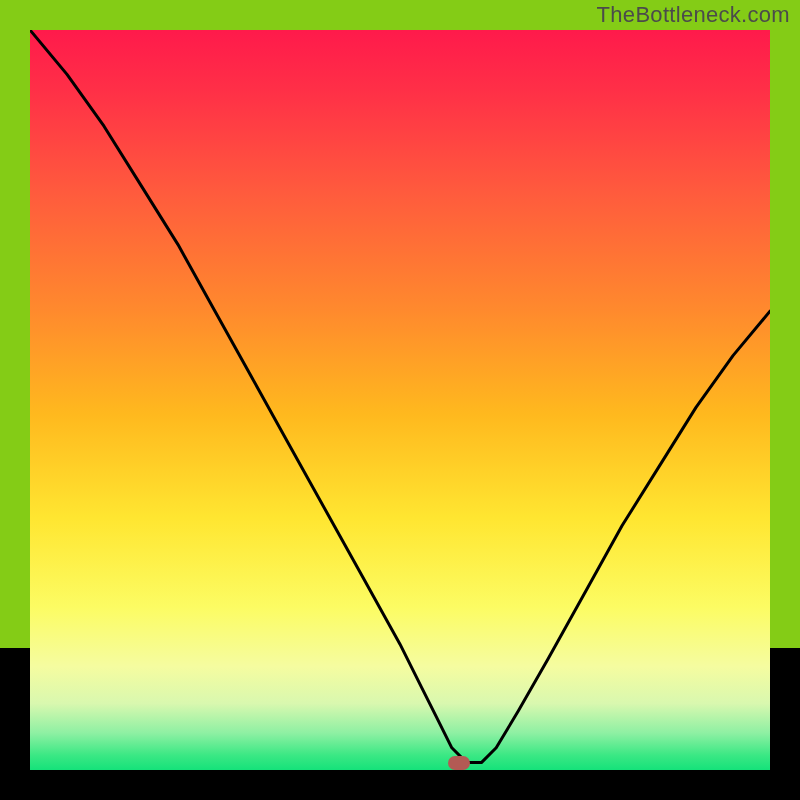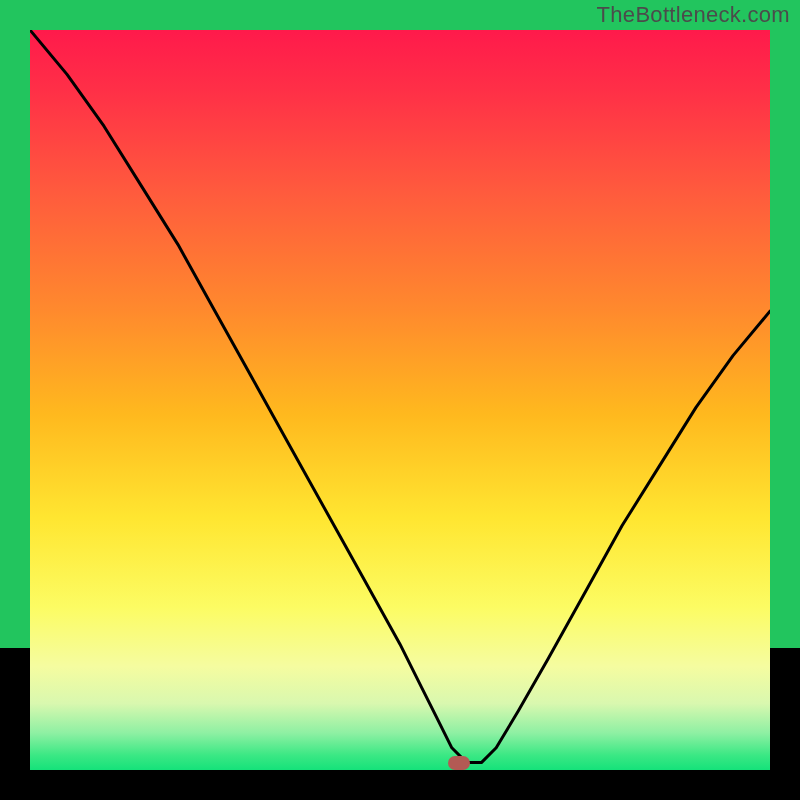--- a/index.html
+++ b/index.html
@@ -8,21 +8,21 @@
     width: 800px;
     height: 800px;
     background: #000000;
     overflow: hidden;
     font-family: Arial, Helvetica, sans-serif;
   }
   .frame {
     position: relative;
     width: 800px;
     height: 648px;
-    background: #22c55e;
+    background: #84cc16;
   }
   .watermark {
     position: absolute;
     top: 2px;
     right: 10px;
     color: #4b4b4b;
     font-size: 22px;
     font-weight: 500;
     letter-spacing: 0.3px;
     user-select: none;

